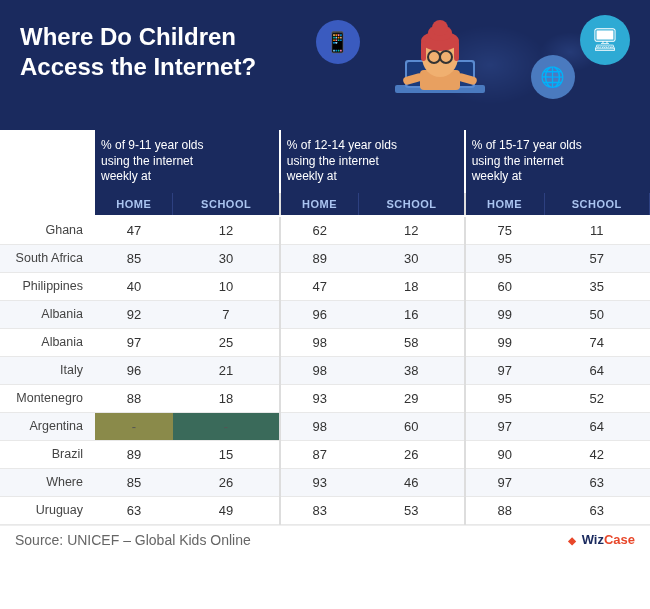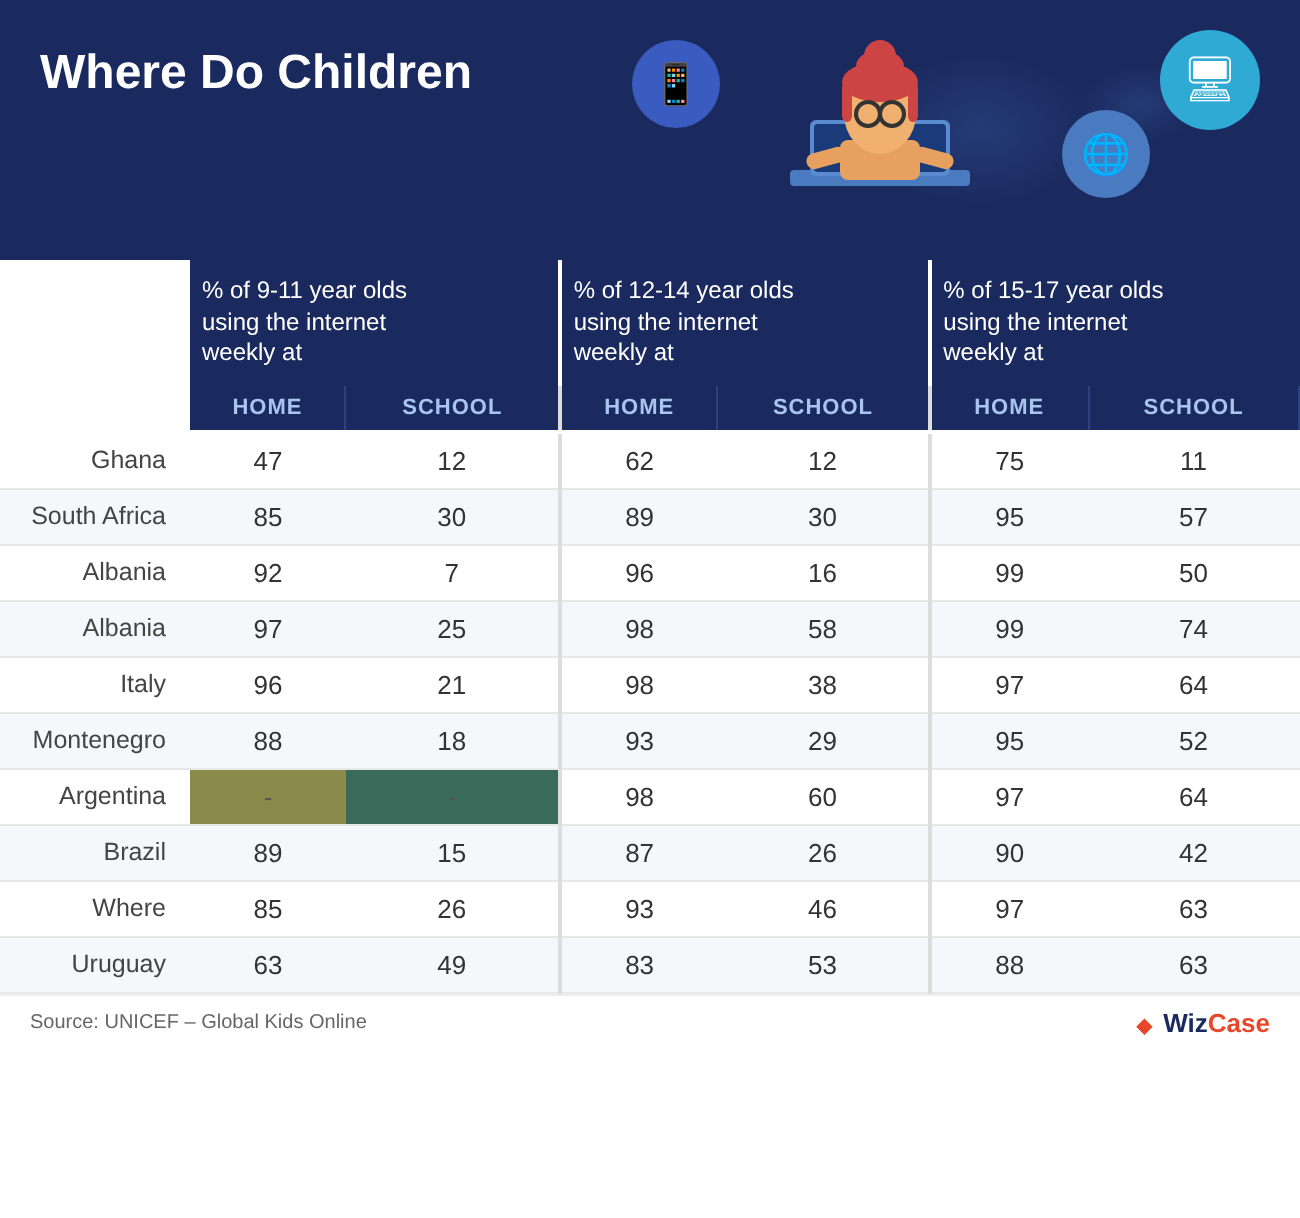--- a/index.html
+++ b/index.html
@@ -207,21 +207,21 @@
     .footer {
       background: white;
       padding: 6px 15px;
       display: flex;
       justify-content: space-between;
       align-items: center;
       border-top: 1px solid #eee;
     }
 
     .footer-source {
-      font-size: 10px;
+      font-size: 14px;
       color: #666;
     }
 
     .footer-brand {
       font-size: 13px;
       font-weight: bold;
     }
 
     .footer-brand .wiz {
       color: #1a2a5e;
@@ -236,20 +236,21 @@
       font-size: 10px;
       margin-right: 2px;
     }
   </style>
 </head>
 <body>
 
 <div class="header">
   <div class="header-title">
     <span>Where Do Children</span><br>
+    <span>Access the Internet?</span>
   </div>
 
   <div class="world-map-bg"></div>
 
   <div class="character-area">
     <svg class="character-svg" viewBox="0 0 130 125" xmlns="http://www.w3.org/2000/svg">
 
       <rect x="20" y="80" width="90" height="8" rx="2" fill="#4a7abf"></rect>
       <rect x="30" y="55" width="70" height="28" rx="3" fill="#5a8ad0"></rect>
       <rect x="32" y="57" width="66" height="24" rx="2" fill="#1a3a7a"></rect>
@@ -313,20 +314,29 @@
         <tr>
           <td>South Africa</td>
           <td>85</td>
           <td>30</td>
           <td class="divider-left">89</td>
           <td>30</td>
           <td class="divider-left">95</td>
           <td>57</td>
         </tr>
         <tr>
+          <td>Philippines</td>
+          <td>40</td>
+          <td>10</td>
+          <td class="divider-left">47</td>
+          <td>18</td>
+          <td class="divider-left">60</td>
+          <td>35</td>
+        </tr>
+        <tr>
           <td>Albania</td>
           <td>92</td>
           <td>7</td>
           <td class="divider-left">96</td>
           <td>16</td>
           <td class="divider-left">99</td>
           <td>50</td>
         </tr>
         <tr>
           <td>Albania</td>

